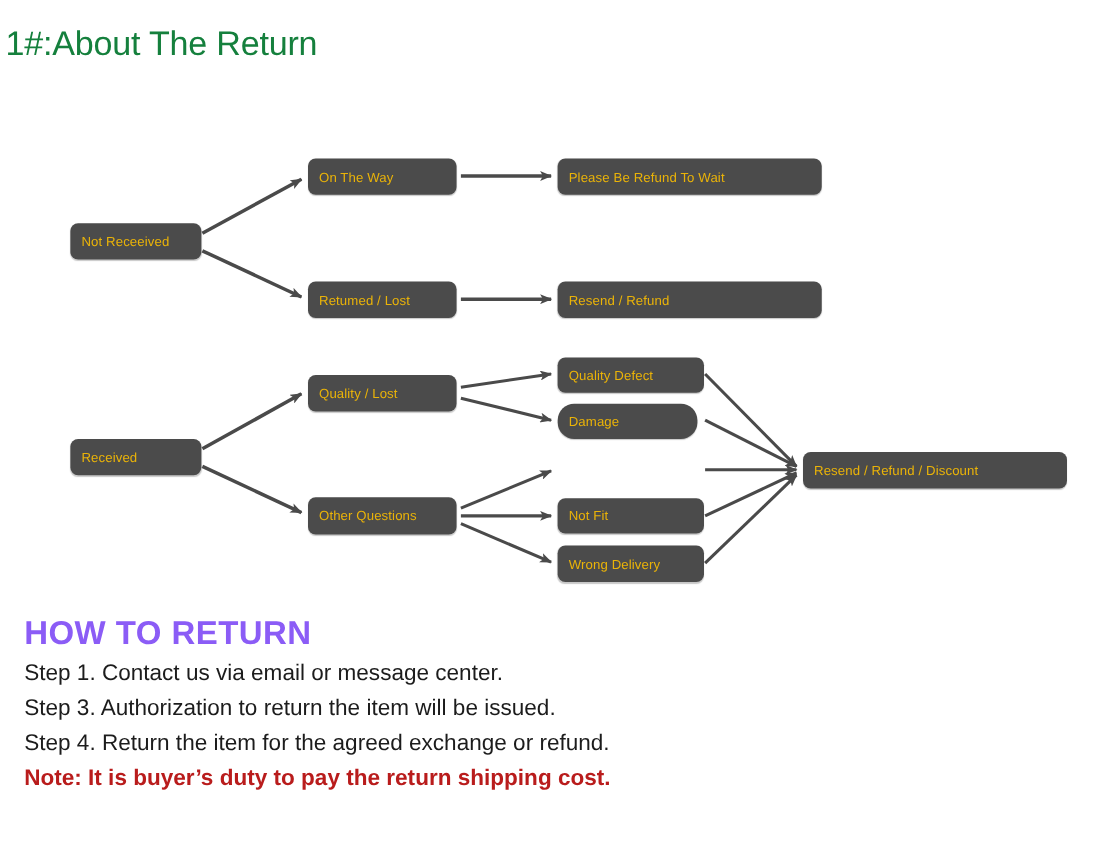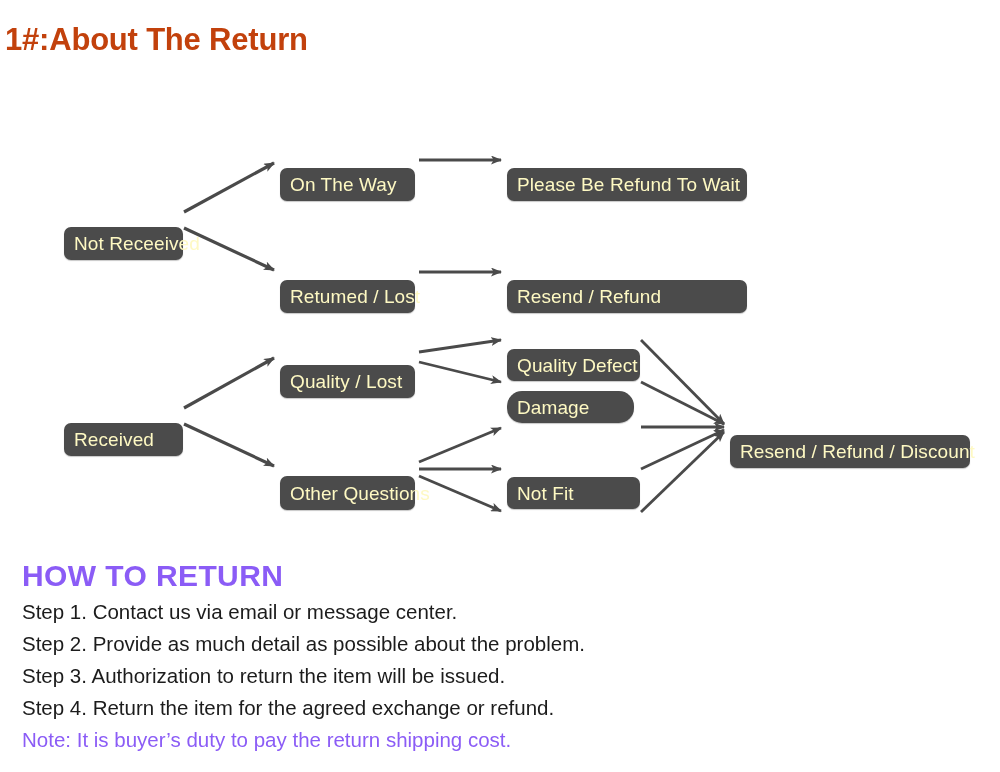--- a/index.html
+++ b/index.html
@@ -24,24 +24,24 @@
     height: 772px;
     background: #ffffff;
   }
 
   
   #page-title {
     position: absolute;
     left: 5px;
     top: 20px;
     font-size: 31px;
-    font-weight: 700;
+    font-weight: 400;
     line-height: 40px;
     letter-spacing: -0.2px;
-    color: #c2410c;
+    color: #15803d;
     white-space: nowrap;
   }
 
   
   #flowchart {
     position: absolute;
     left: 0;
     top: 0;
     width: 1000px;
     height: 560px;
@@ -50,31 +50,30 @@
     position: absolute;
     left: 0;
     top: 0;
     width: 1000px;
     height: 560px;
     pointer-events: none;
   }
   .node {
     position: absolute;
     background: #4b4b4b;
-    color: #fef9c3;
+    color: #eab308;
     border-radius: 7px;
-    font-size: 19px;
+    font-size: 12px;
     line-height: 1;
     display: flex;
     align-items: center;
     padding-left: 10px;
     white-space: nowrap;
     box-shadow: 0 1px 1px rgba(0,0,0,0.22);
     letter-spacing: 0.1px;
-    margin-top: 24px;
   }
 
   
   #howto {
     position: absolute;
     left: 22px;
     top: 562px;
     width: 950px;
   }
   #howto-heading {
@@ -85,22 +84,22 @@
     margin: 0 0 6px 0;
     line-height: 28px;
   }
   .howto-step {
     font-size: 20.5px;
     line-height: 32px;
     color: #1c1c1c;
     white-space: nowrap;
   }
   .howto-step.note {
-    font-weight: normal;
-    color: #8b5cf6;
+    font-weight: bold;
+    color: #b91c1c;
   }
 </style>
 </head>
 <body>
 
 <div id="page">
 
   <div id="page-title">1#:About The Return</div>
 
   <div id="flowchart">
@@ -162,28 +161,28 @@
 
     <div class="node" style="left:280px; top:452px; width:135px; height:34px;">Other Questions</div>
 
     <div class="node" style="left:507px; top:325px; width:133px; height:32px;">Quality Defect</div>
 
     <div class="node" style="left:507px; top:367px; width:127px; height:32px;border-radius:15px;">Damage</div>
 
 
     <div class="node" style="left:507px; top:453px; width:133px; height:32px;">Not Fit</div>
 
+    <div class="node" style="left:507px; top:496px; width:133px; height:33px;">Wrong Delivery</div>
 
     <div class="node" style="left:730px; top:411px; width:240px; height:33px;">Resend / Refund / Discount</div>
 
   </div>
 
   <div id="howto">
     <div id="howto-heading">HOW TO RETURN</div>
 
     <div class="howto-step">Step 1. Contact us via email or message center.</div>
-    <div class="howto-step">Step 2. Provide as much detail as possible about the problem.</div>
     <div class="howto-step">Step 3. Authorization to return the item will be issued.</div>
     <div class="howto-step">Step 4. Return the item for the agreed exchange or refund.</div>
     <div class="howto-step note">Note: It is buyer’s duty to pay the return shipping cost.</div>
   </div>
 
 </div>
 
 </body></html>

